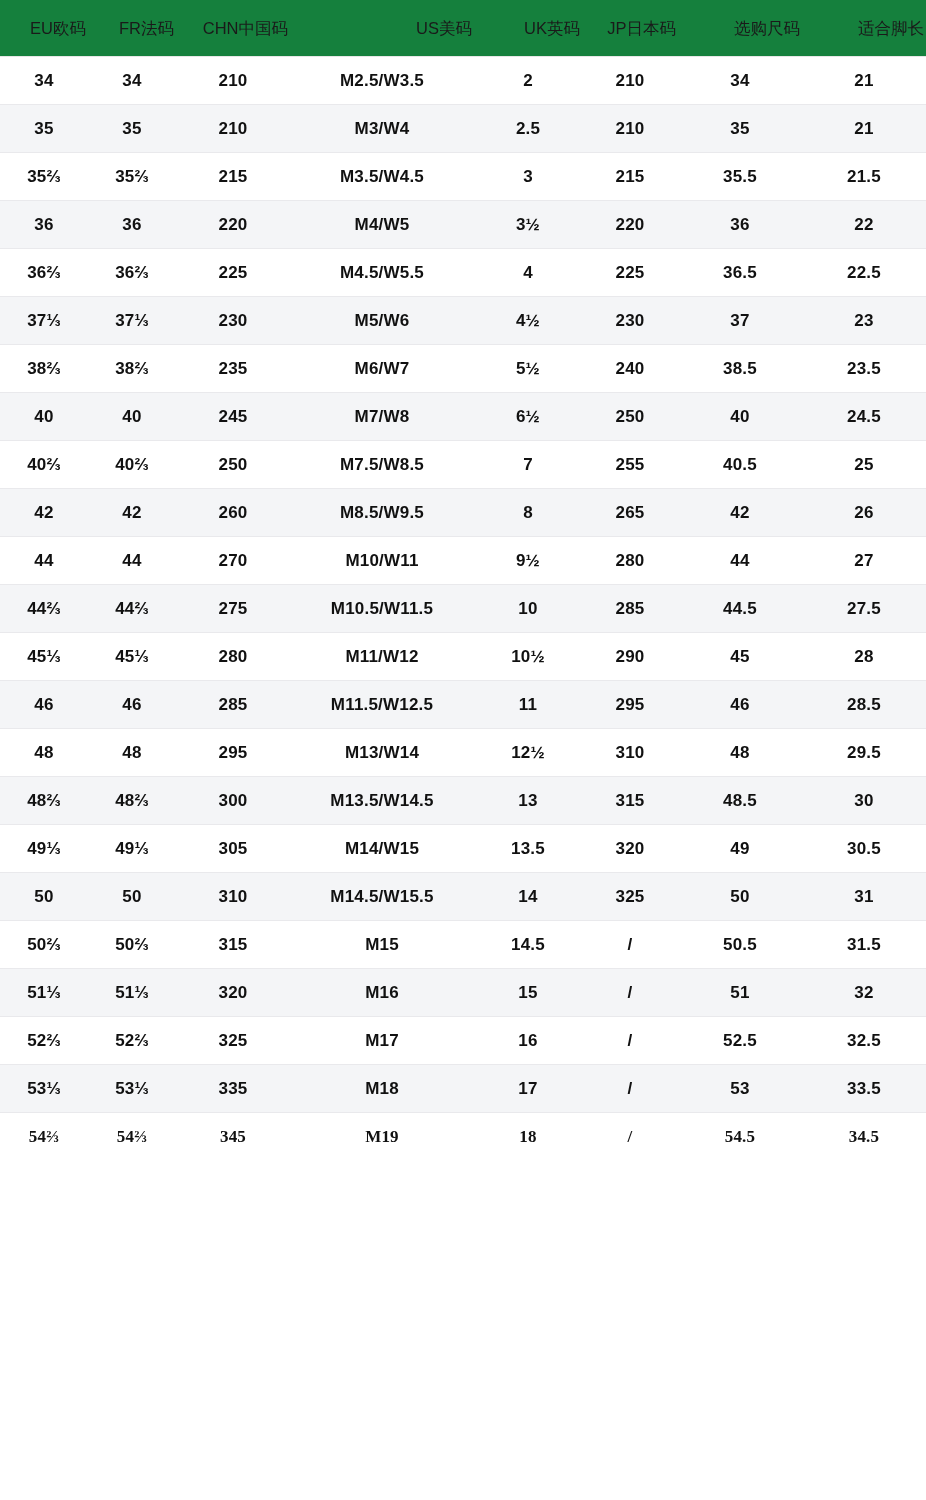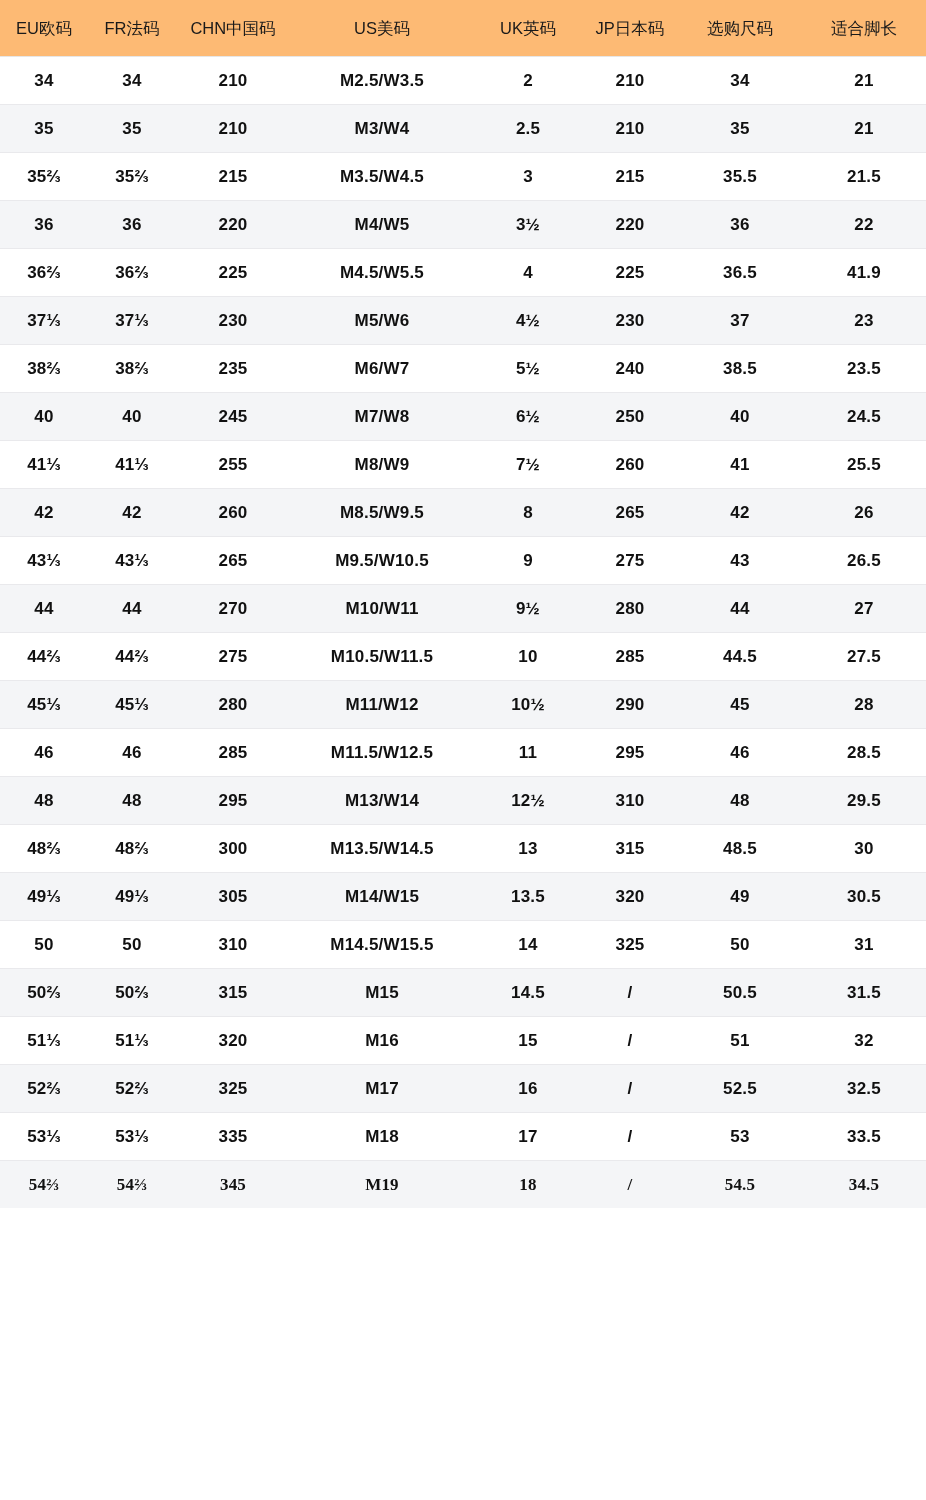--- a/index.html
+++ b/index.html
@@ -26,22 +26,22 @@
   .size-table col.c-uk   { width: 108px; }
   .size-table col.c-jp   { width: 96px; }
   .size-table col.c-pick { width: 124px; }
   .size-table col.c-foot { width: 124px; }
 
   .size-table thead th {
     font-size: 16.5px;
     font-weight: 400;
     color: #1a1a1a;
     padding: 18px 2px 16px 2px;
-    text-align: center;
-    background: #fdba74;
+    text-align: right;
+    background: #15803d;
     border-bottom: 1px solid #e6e6e6;
     white-space: nowrap;
   }
   .size-table tbody td {
     font-size: 17px;
     font-weight: bold;
     color: #111111;
     text-align: center;
     padding: 12px 2px;
     height: 23px;
@@ -121,21 +121,21 @@
         <td>22</td>
       </tr>
       <tr>
         <td>36⅔</td>
         <td>36⅔</td>
         <td>225</td>
         <td>M4.5/W5.5</td>
         <td>4</td>
         <td>225</td>
         <td>36.5</td>
-        <td>41.9</td>
+        <td>22.5</td>
       </tr>
       <tr>
         <td>37⅓</td>
         <td>37⅓</td>
         <td>230</td>
         <td>M5/W6</td>
         <td>4½</td>
         <td>230</td>
         <td>37</td>
         <td>23</td>
@@ -154,50 +154,40 @@
         <td>40</td>
         <td>40</td>
         <td>245</td>
         <td>M7/W8</td>
         <td>6½</td>
         <td>250</td>
         <td>40</td>
         <td>24.5</td>
       </tr>
       <tr>
-        <td>41⅓</td>
-        <td>41⅓</td>
+        <td>40⅔</td>
+        <td>40⅔</td>
+        <td>250</td>
+        <td>M7.5/W8.5</td>
+        <td>7</td>
         <td>255</td>
-        <td>M8/W9</td>
-        <td>7½</td>
-        <td>260</td>
-        <td>41</td>
-        <td>25.5</td>
+        <td>40.5</td>
+        <td>25</td>
       </tr>
       <tr>
         <td>42</td>
         <td>42</td>
         <td>260</td>
         <td>M8.5/W9.5</td>
         <td>8</td>
         <td>265</td>
         <td>42</td>
         <td>26</td>
       </tr>
       <tr>
-        <td>43⅓</td>
-        <td>43⅓</td>
-        <td>265</td>
-        <td>M9.5/W10.5</td>
-        <td>9</td>
-        <td>275</td>
-        <td>43</td>
-        <td>26.5</td>
-      </tr>
-      <tr>
         <td>44</td>
         <td>44</td>
         <td>270</td>
         <td>M10/W11</td>
         <td>9½</td>
         <td>280</td>
         <td>44</td>
         <td>27</td>
       </tr>
       <tr>

